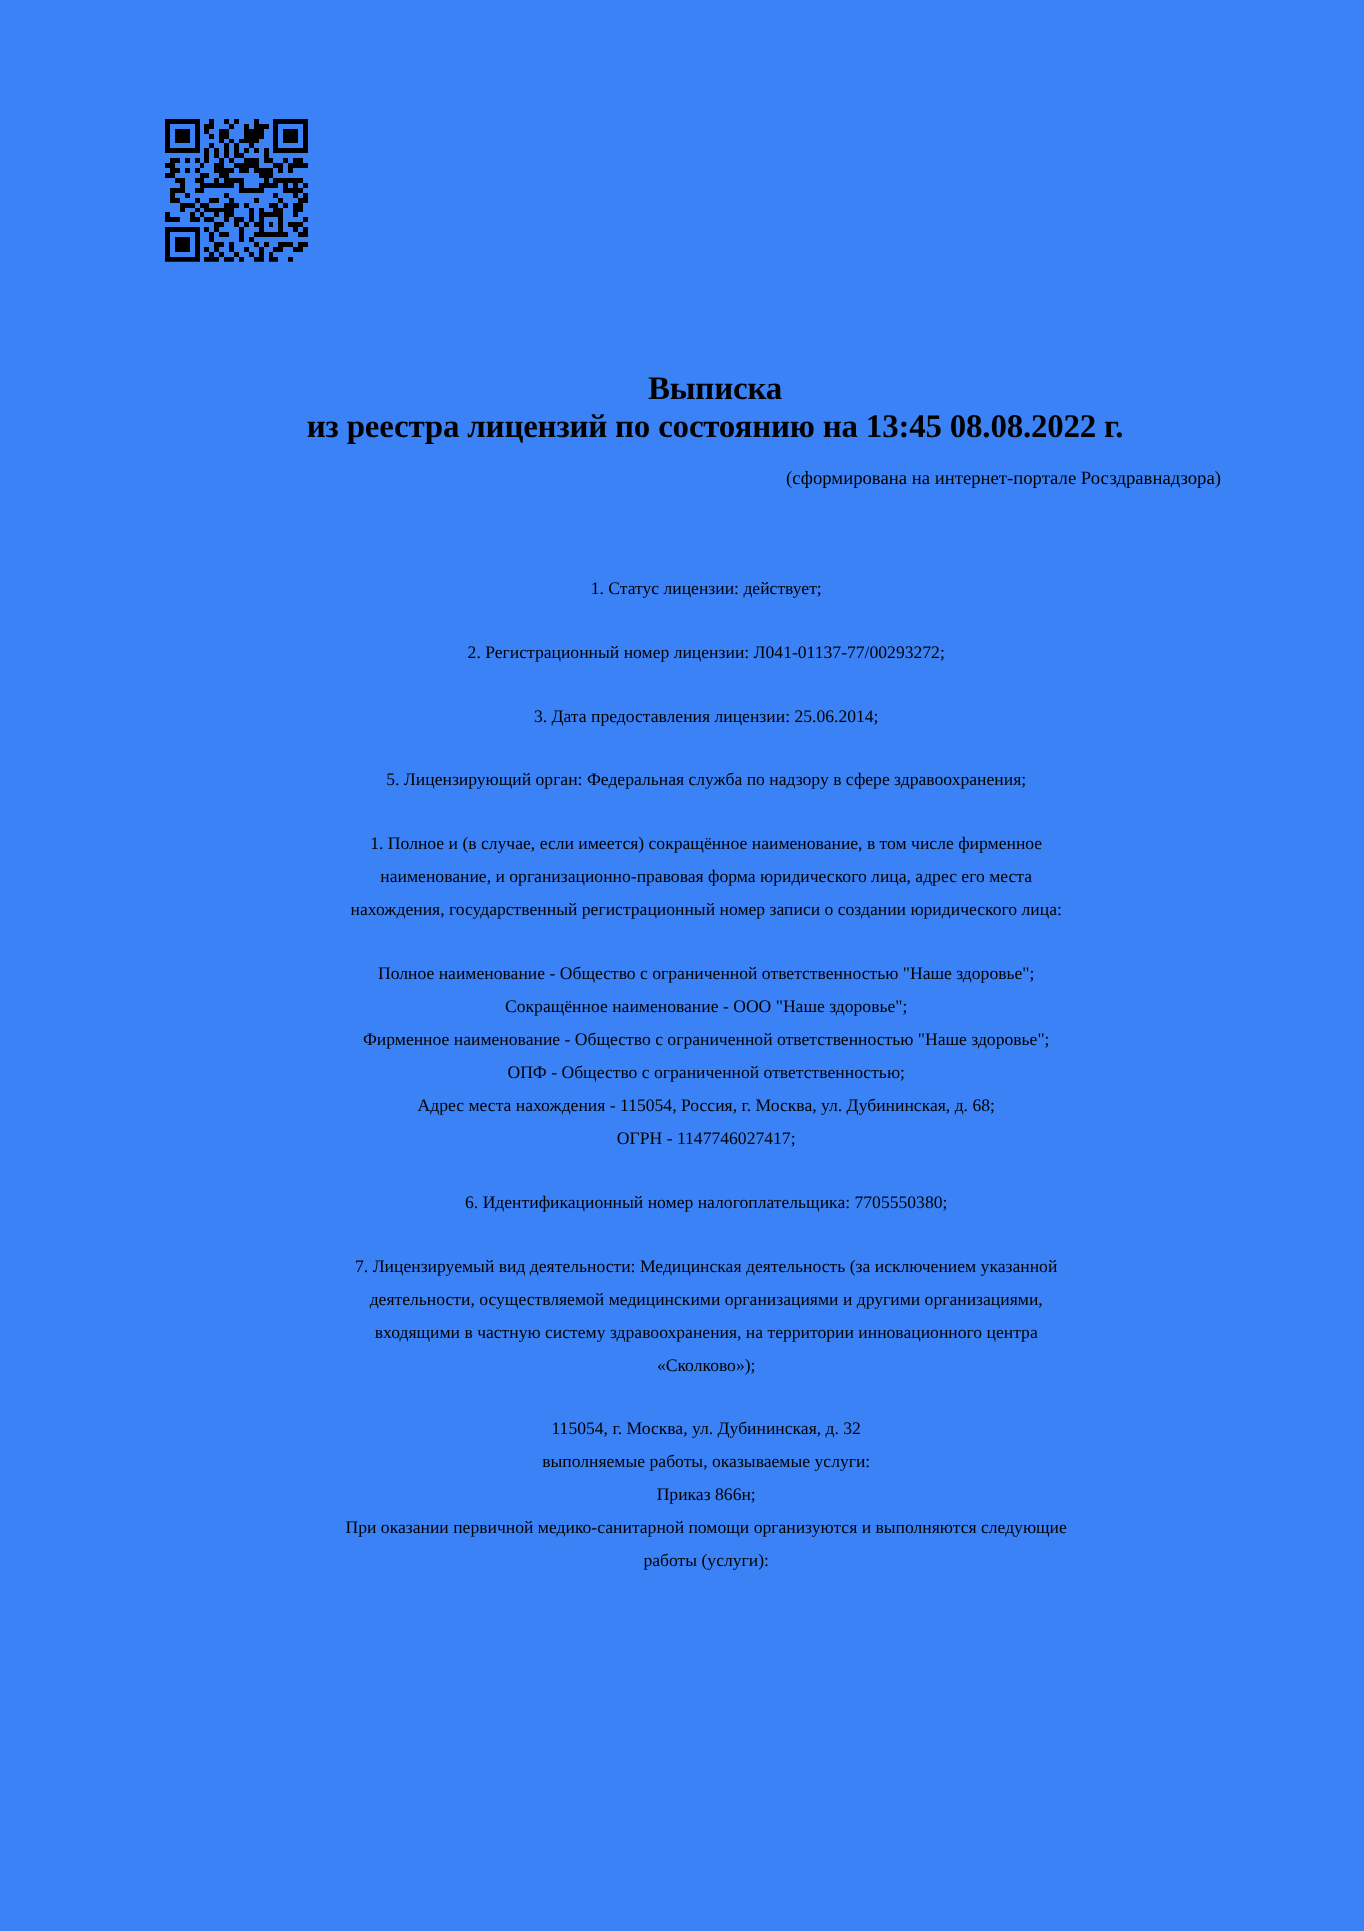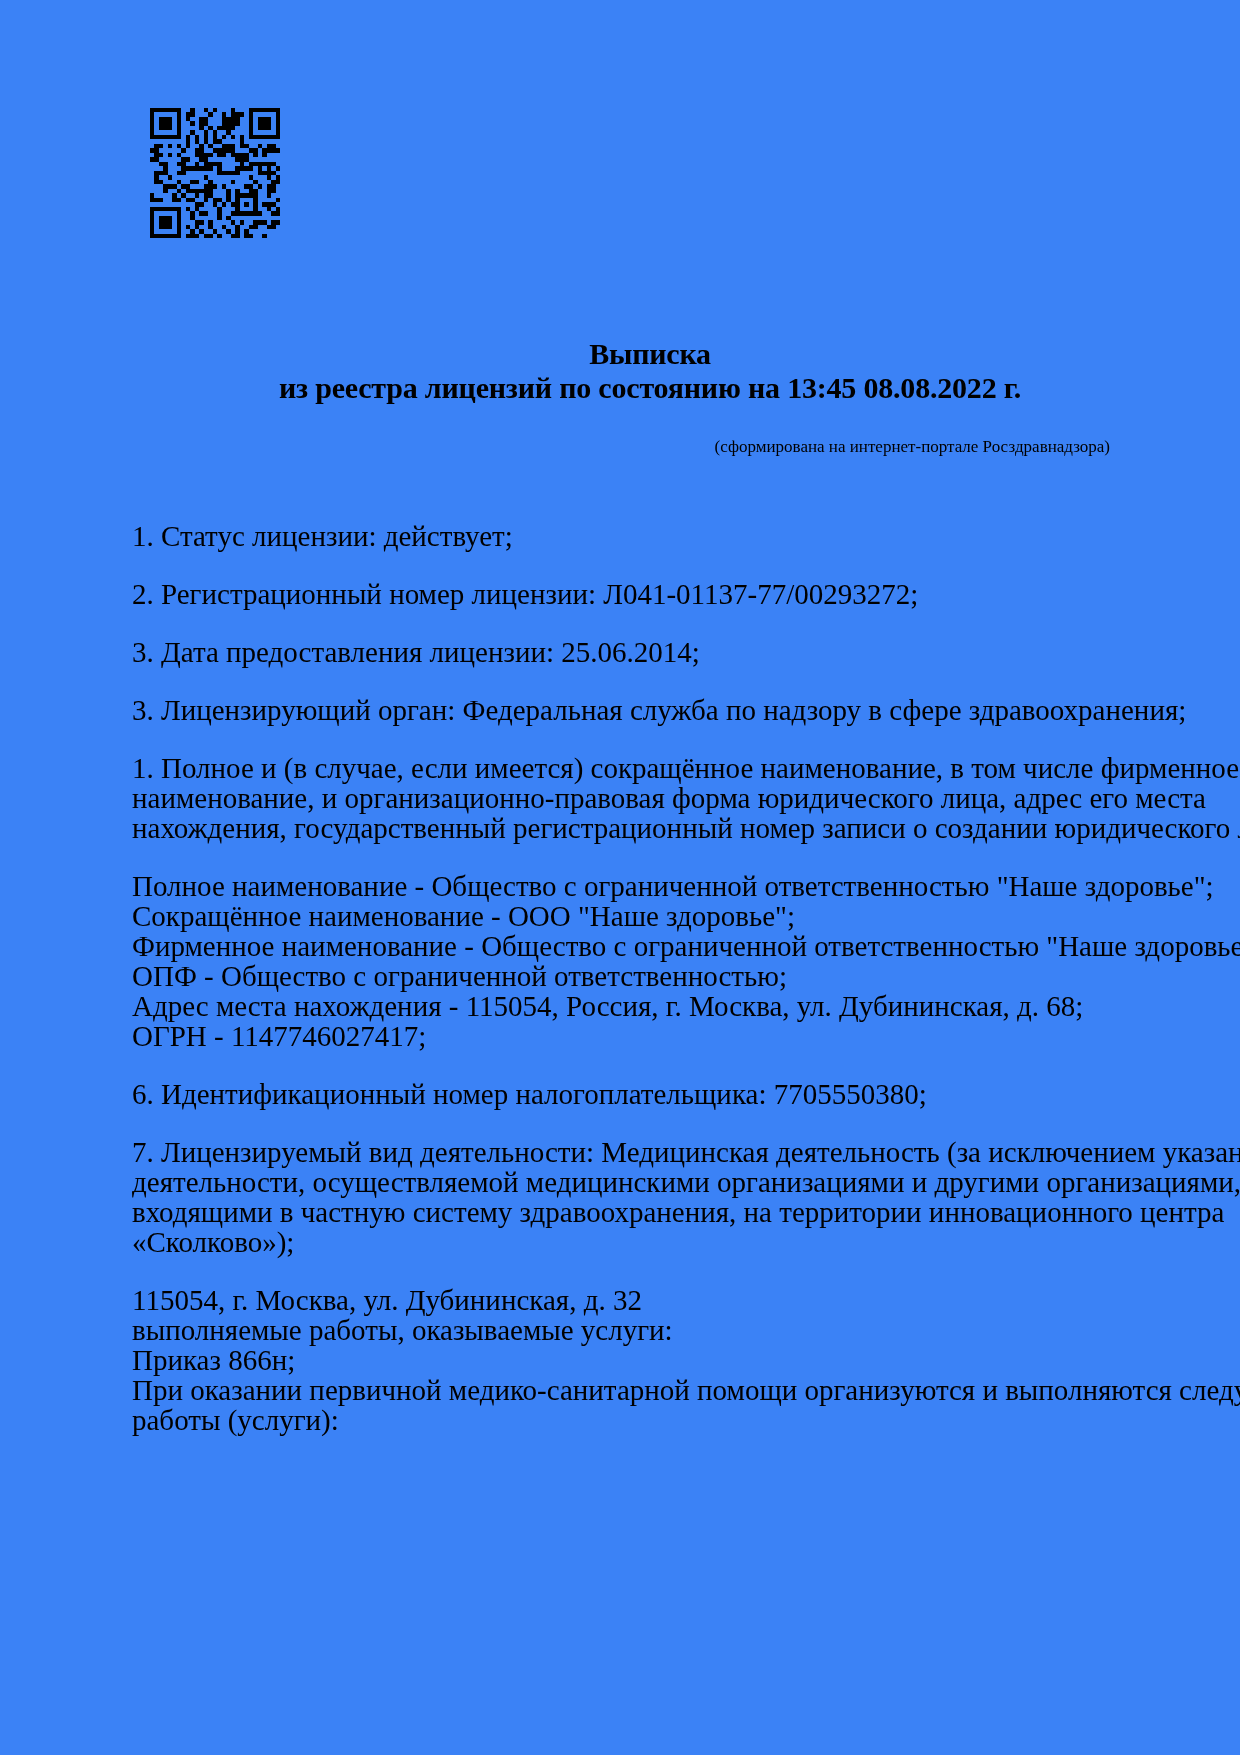--- a/index.html
+++ b/index.html
@@ -11,26 +11,26 @@
   }
   .page{position:absolute;inset:0;background:#3b82f6;}
   .qr{position:absolute;left:150px;top:108px;width:130px;height:130px;}
   .qr svg{width:100%;height:100%;shape-rendering:crispEdges;}
   .titles{
     position:absolute;left:132px;top:337px;width:1036px;
     text-align:center;font-weight:bold;font-size:30px;line-height:34px;
     letter-spacing:-0.2px;
   }
   .note{
-    position:absolute;top:436px;right:130px;
+    position:absolute;top:424px;right:130px;
     font-size:17px;line-height:22px;
   }
   .body-text{
     position:absolute;left:132px;top:521px;width:1020px;
-    font-size:29px;line-height:30px;
+    font-size:16px;line-height:30px;text-align:center;
   }
   .para{margin:0 0 28px 0;white-space:pre;}
 </style>
 </head>
 <body>
 
 <div class="page">
 
   <div class="qr">
     <svg id="qr-svg" viewBox="0 0 29 29" xmlns="http://www.w3.org/2000/svg" aria-hidden="true">
@@ -433,21 +433,21 @@
     <div>Выписка</div>
     <div>из реестра лицензий по состоянию на 13:45 08.08.2022 г.</div>
   </div>
 
   <div class="note">(сформирована на интернет-портале Росздравнадзора)</div>
 
   <div class="body-text">
     <p class="para">1. Статус лицензии: действует;</p>
     <p class="para">2. Регистрационный номер лицензии: Л041-01137-77/00293272;</p>
     <p class="para">3. Дата предоставления лицензии: 25.06.2014;</p>
-    <p class="para">3. Лицензирующий орган: Федеральная служба по надзору в сфере здравоохранения;</p>
+    <p class="para">5. Лицензирующий орган: Федеральная служба по надзору в сфере здравоохранения;</p>
     <p class="para">1. Полное и (в случае, если имеется) сокращённое наименование, в том числе фирменное
 наименование, и организационно-правовая форма юридического лица, адрес его места
 нахождения, государственный регистрационный номер записи о создании юридического лица:</p>
     <p class="para">Полное наименование - Общество с ограниченной ответственностью "Наше здоровье";
 Сокращённое наименование - ООО "Наше здоровье";
 Фирменное наименование - Общество с ограниченной ответственностью "Наше здоровье";
 ОПФ - Общество с ограниченной ответственностью;
 Адрес места нахождения - 115054, Россия, г. Москва, ул. Дубининская, д. 68;
 ОГРН - 1147746027417;</p>
     <p class="para">6. Идентификационный номер налогоплательщика: 7705550380;</p>

